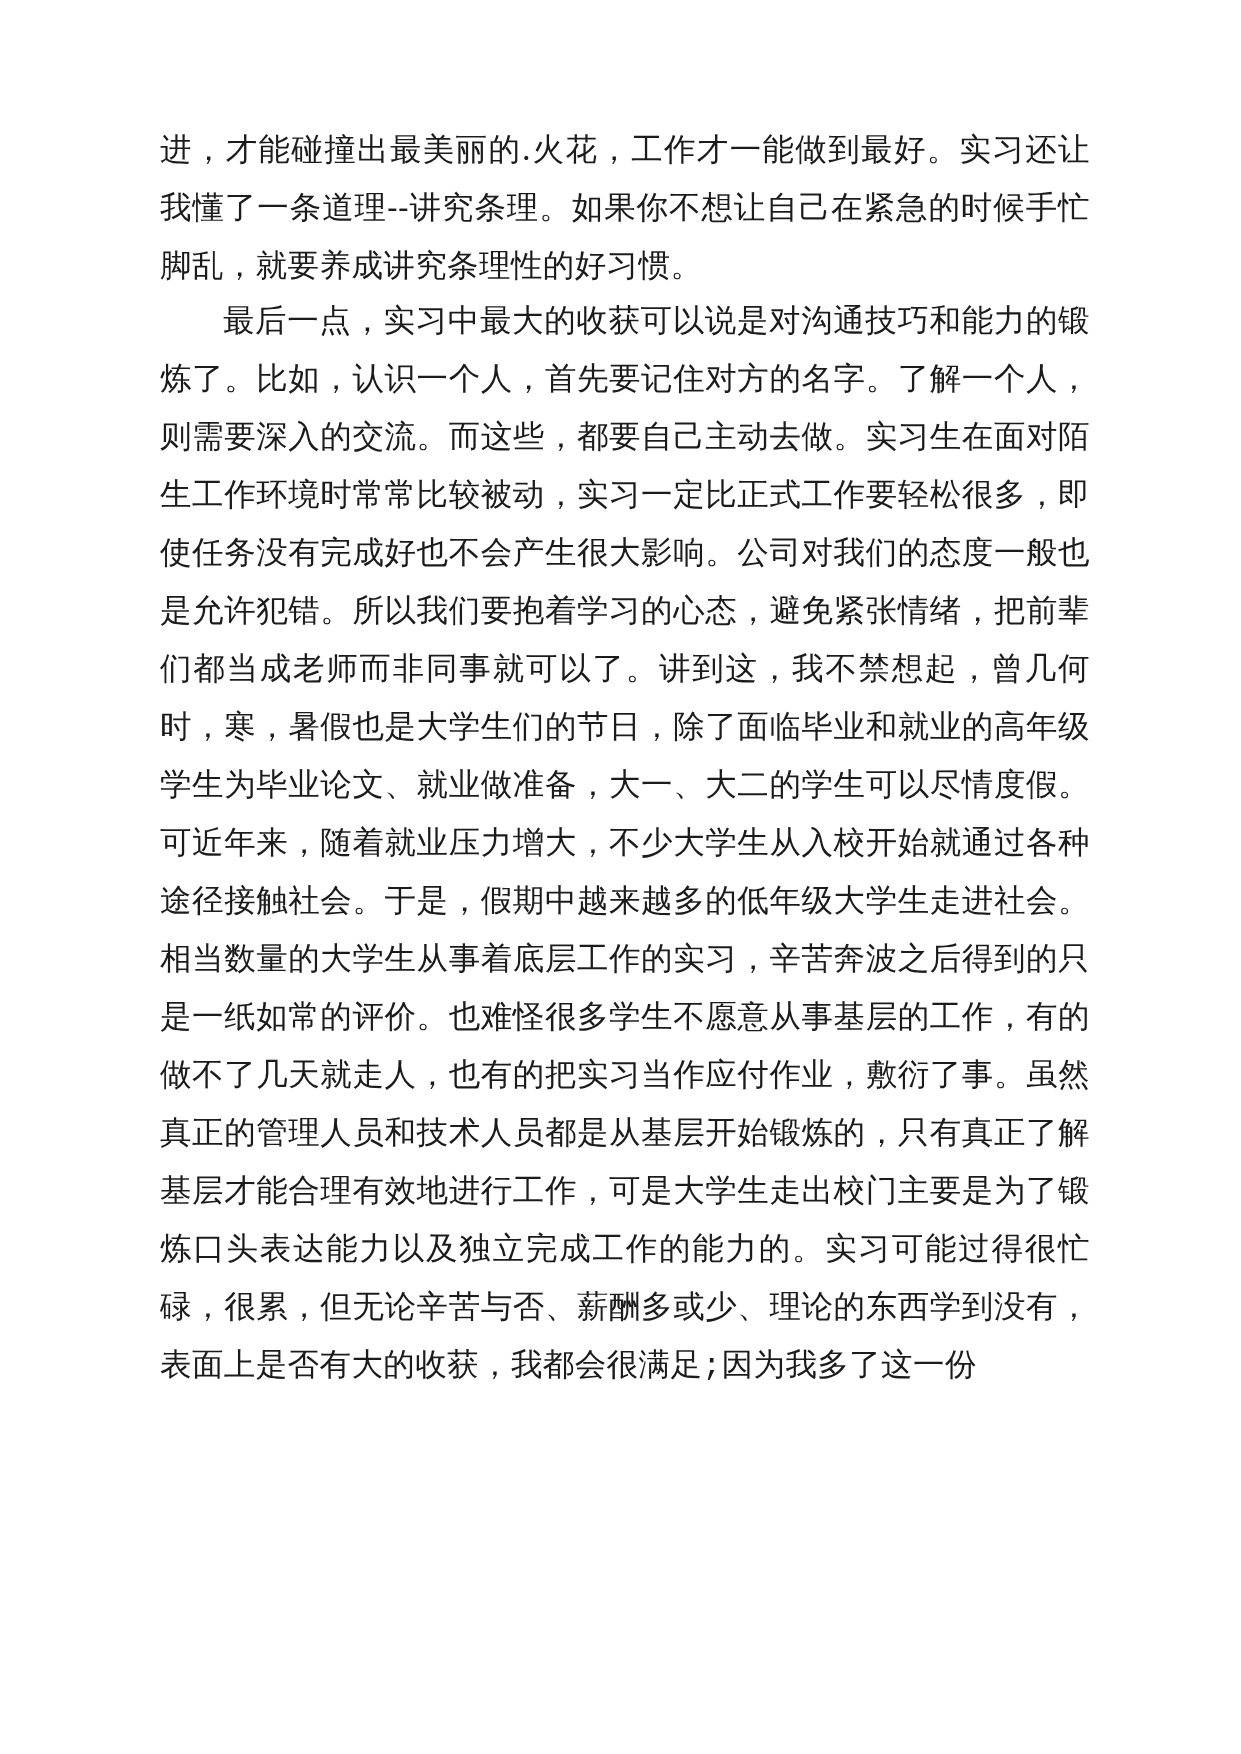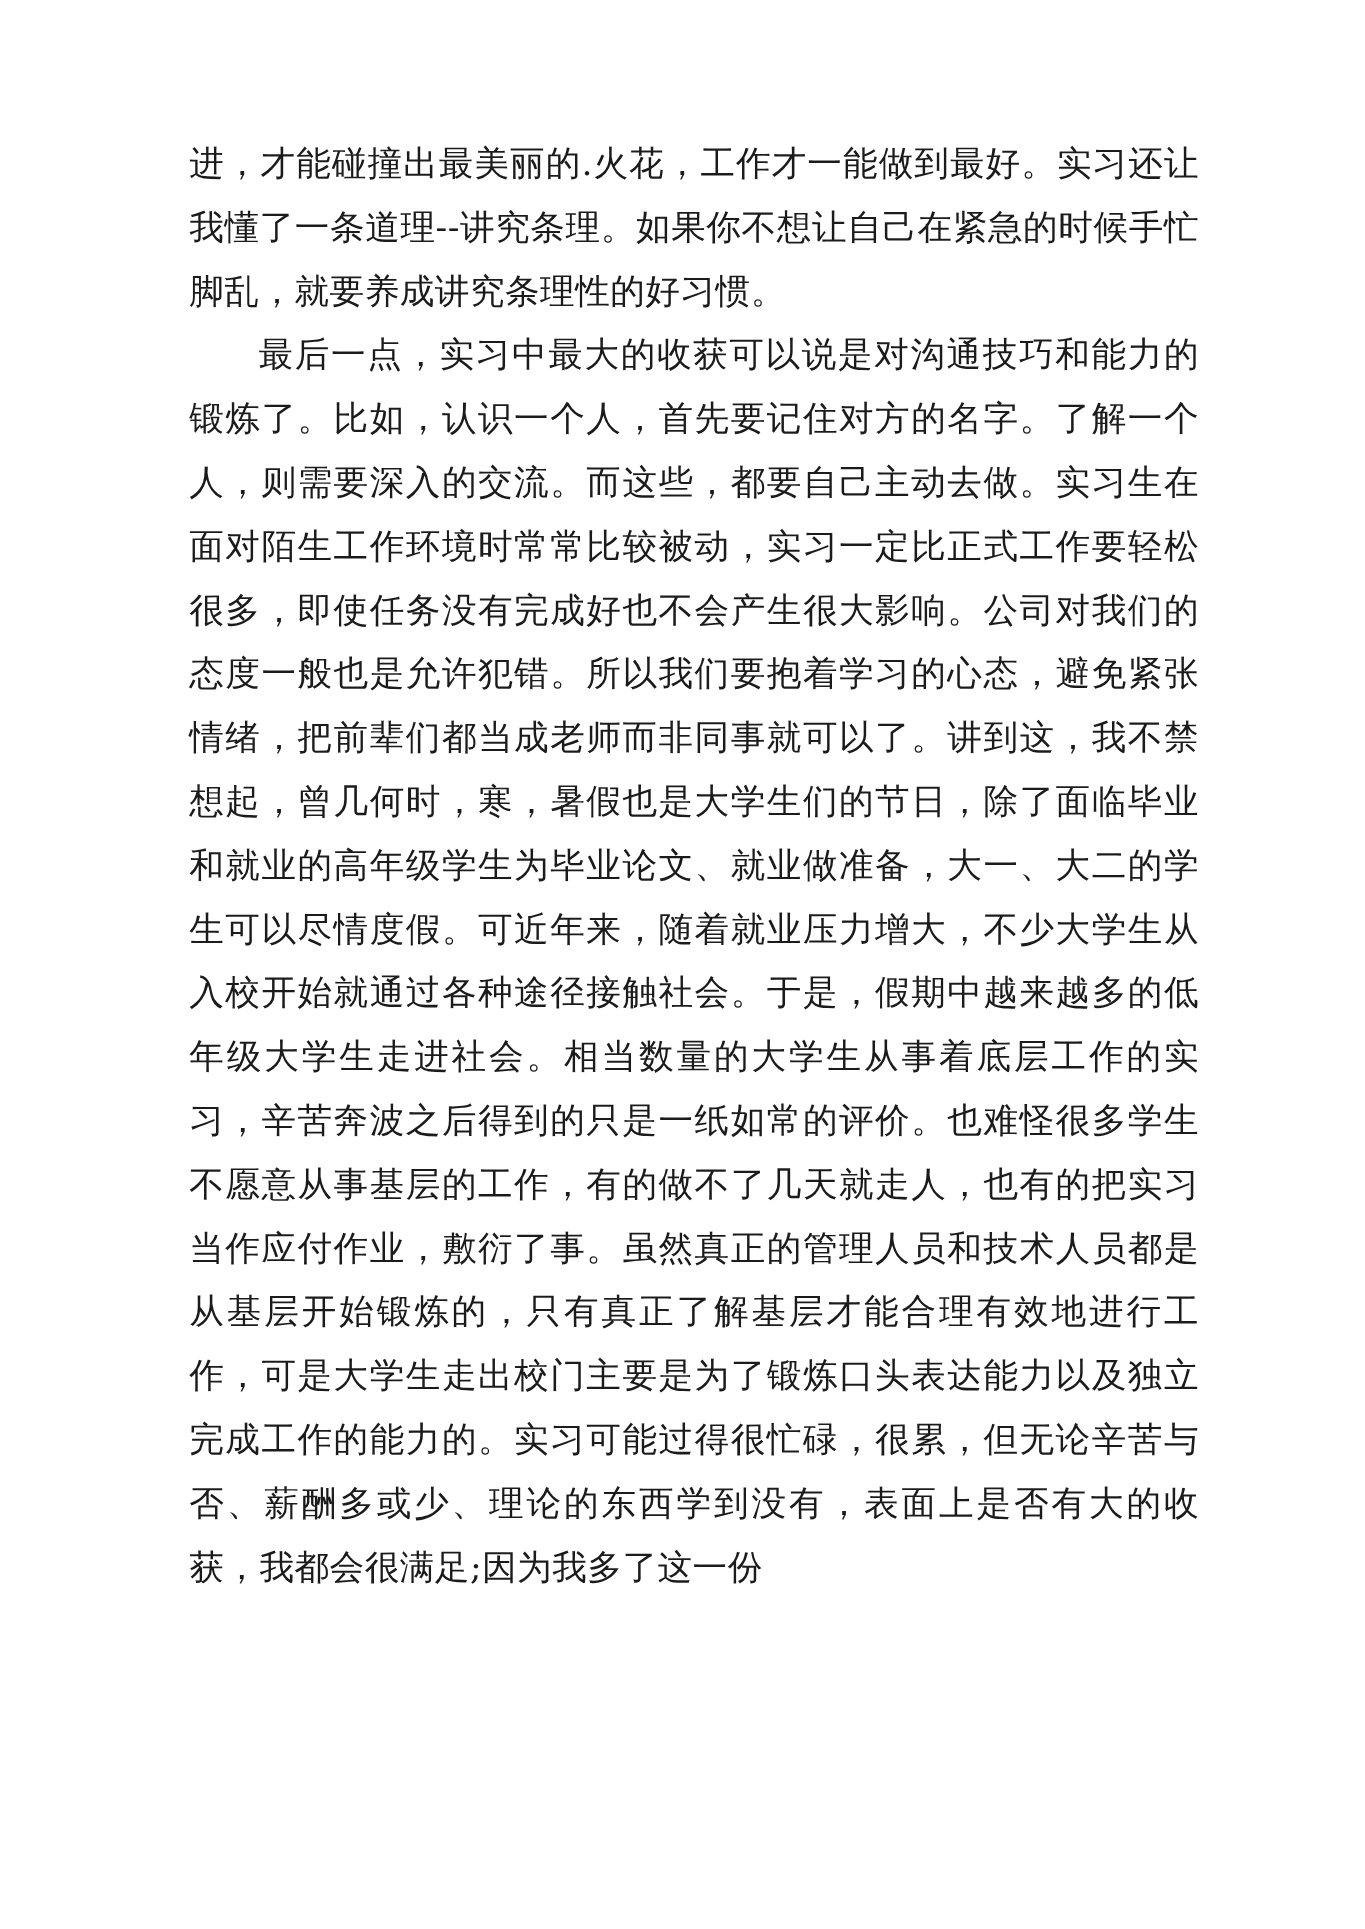--- a/index.html
+++ b/index.html
@@ -23,35 +23,36 @@
     height: 1754px;
     background: #ffffff;
   }
   .doc-body {
     position: absolute;
     left: 160px;
     top: 120px;
     width: 930px;
   }
   p.para {
-    margin: 0 0 0 12px;
+    margin: 0 0 0 0;
     font-size: 31.5px;
     line-height: 58px;
     letter-spacing: 0.4px;
     text-align: justify;
     text-justify: inter-ideograph;
     color: #1b1b1b;
     font-family: "DejaVu Serif", "Liberation Serif", serif;
     text-indent: 0;
   }
   p.para.indent {
     text-indent: 63px;
   }
   p.para + p.para {
     margin-top: 0;
+    font-family: Liberation Mono, monospace;
   }
 </style>
 </head>
 <body>
 
 <div class="page">
   <div class="doc-body">
     <p class="para">进，才能碰撞出最美丽的.火花，工作才一能做到最好。实习还让我懂了一条道理--讲究条理。如果你不想让自己在紧急的时候手忙脚乱，就要养成讲究条理性的好习惯。</p>
     <p class="para indent">最后一点，实习中最大的收获可以说是对沟通技巧和能力的锻炼了。比如，认识一个人，首先要记住对方的名字。了解一个人，则需要深入的交流。而这些，都要自己主动去做。实习生在面对陌生工作环境时常常比较被动，实习一定比正式工作要轻松很多，即使任务没有完成好也不会产生很大影响。公司对我们的态度一般也是允许犯错。所以我们要抱着学习的心态，避免紧张情绪，把前辈们都当成老师而非同事就可以了。讲到这，我不禁想起，曾几何时，寒，暑假也是大学生们的节日，除了面临毕业和就业的高年级学生为毕业论文、就业做准备，大一、大二的学生可以尽情度假。可近年来，随着就业压力增大，不少大学生从入校开始就通过各种途径接触社会。于是，假期中越来越多的低年级大学生走进社会。相当数量的大学生从事着底层工作的实习，辛苦奔波之后得到的只是一纸如常的评价。也难怪很多学生不愿意从事基层的工作，有的做不了几天就走人，也有的把实习当作应付作业，敷衍了事。虽然真正的管理人员和技术人员都是从基层开始锻炼的，只有真正了解基层才能合理有效地进行工作，可是大学生走出校门主要是为了锻炼口头表达能力以及独立完成工作的能力的。实习可能过得很忙碌，很累，但无论辛苦与否、薪酬多或少、理论的东西学到没有，表面上是否有大的收获，我都会很满足;因为我多了这一份</p>
   </div>

